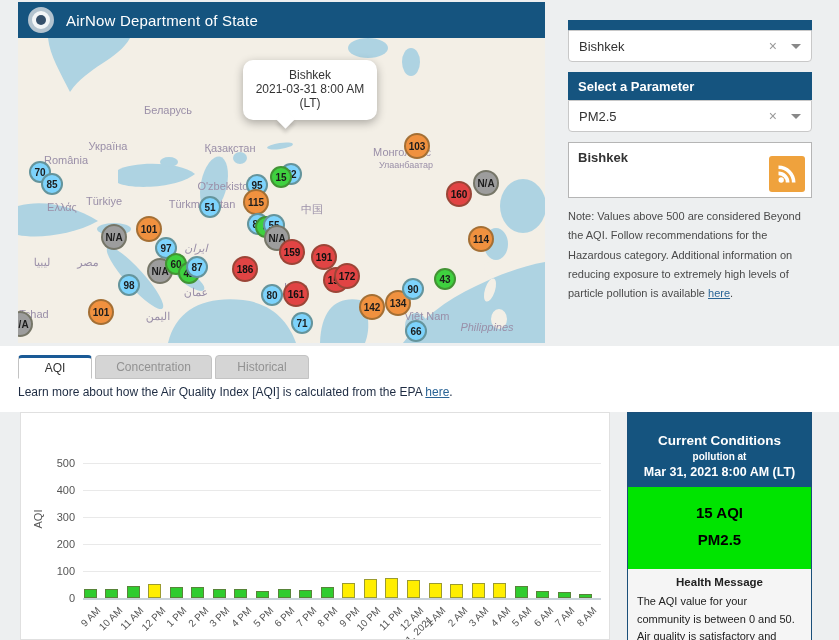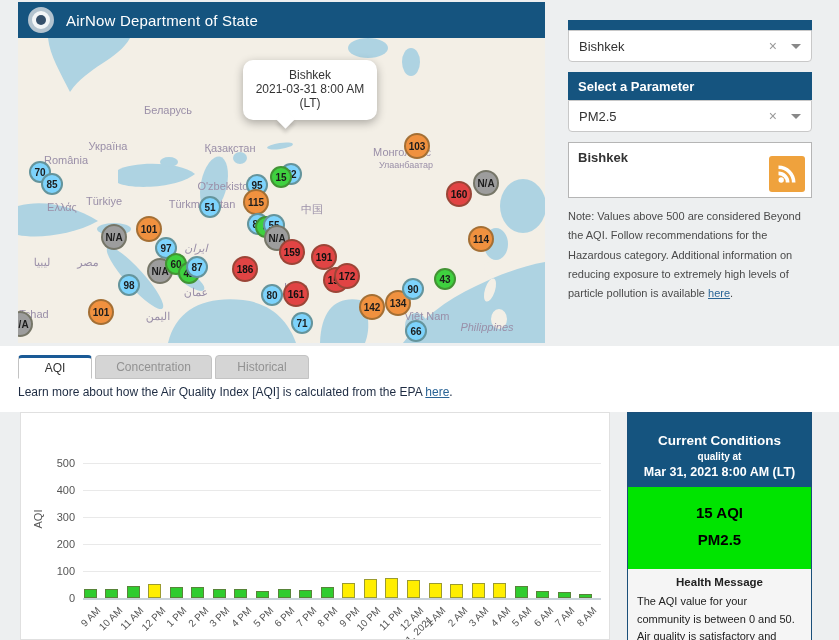--- a/index.html
+++ b/index.html
@@ -280,21 +280,21 @@
       <div class="bar green" style="left: 536.93px; top: 179.33px; height: 5.67px;"></div>
       <div class="xlab" style="left: 477.43px;">7 AM</div>
       <div class="bar green" style="left: 558.495px; top: 180.95px; height: 4.05px;"></div>
       <div class="xlab" style="left: 498.995px;">8 AM</div>
     </div>
 </div>
 
 <div class="abs cond">
   <div class="cond-hd">
     <div class="l1">Current Conditions</div>
-    <div class="l2">quality at</div>
+    <div class="l2">pollution at</div>
     <div class="l3">Mar 31, 2021 8:00 AM (LT)</div>
   </div>
   <div class="cond-aqi">
     <div>15 AQI</div>
     <div>PM2.5</div>
   </div>
   <div class="cond-health">
     <div class="ht">Health Message</div>
     <div class="hb">The AQI value for your community is between 0 and 50. Air quality is satisfactory and poses little or no health risk.</div>
   </div>

